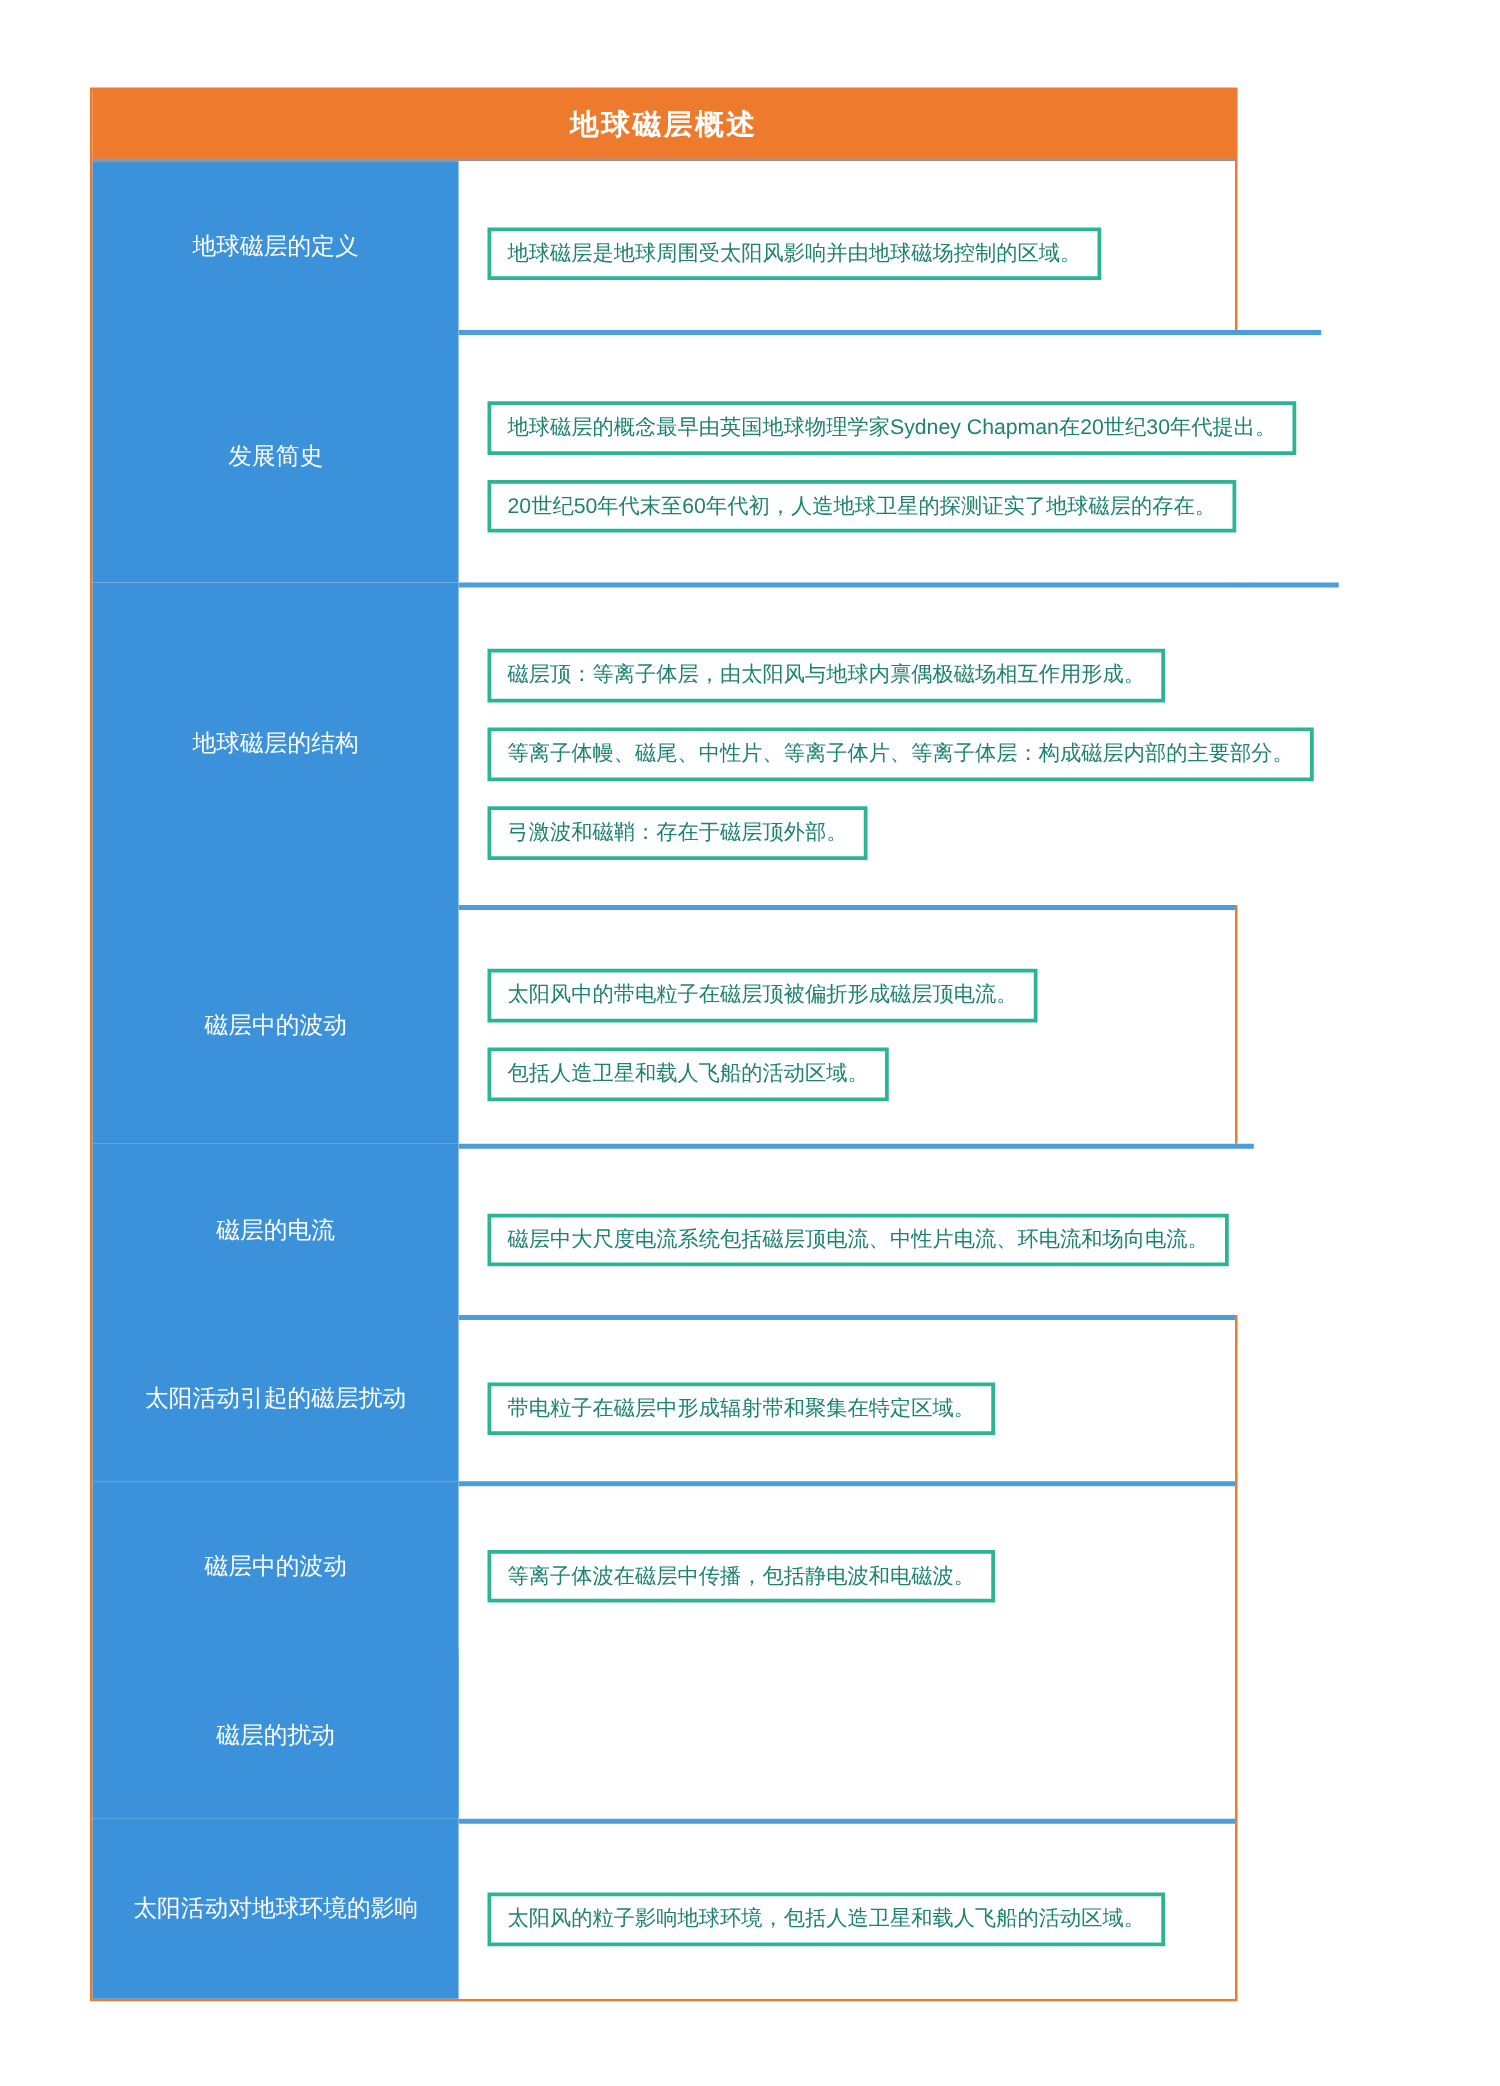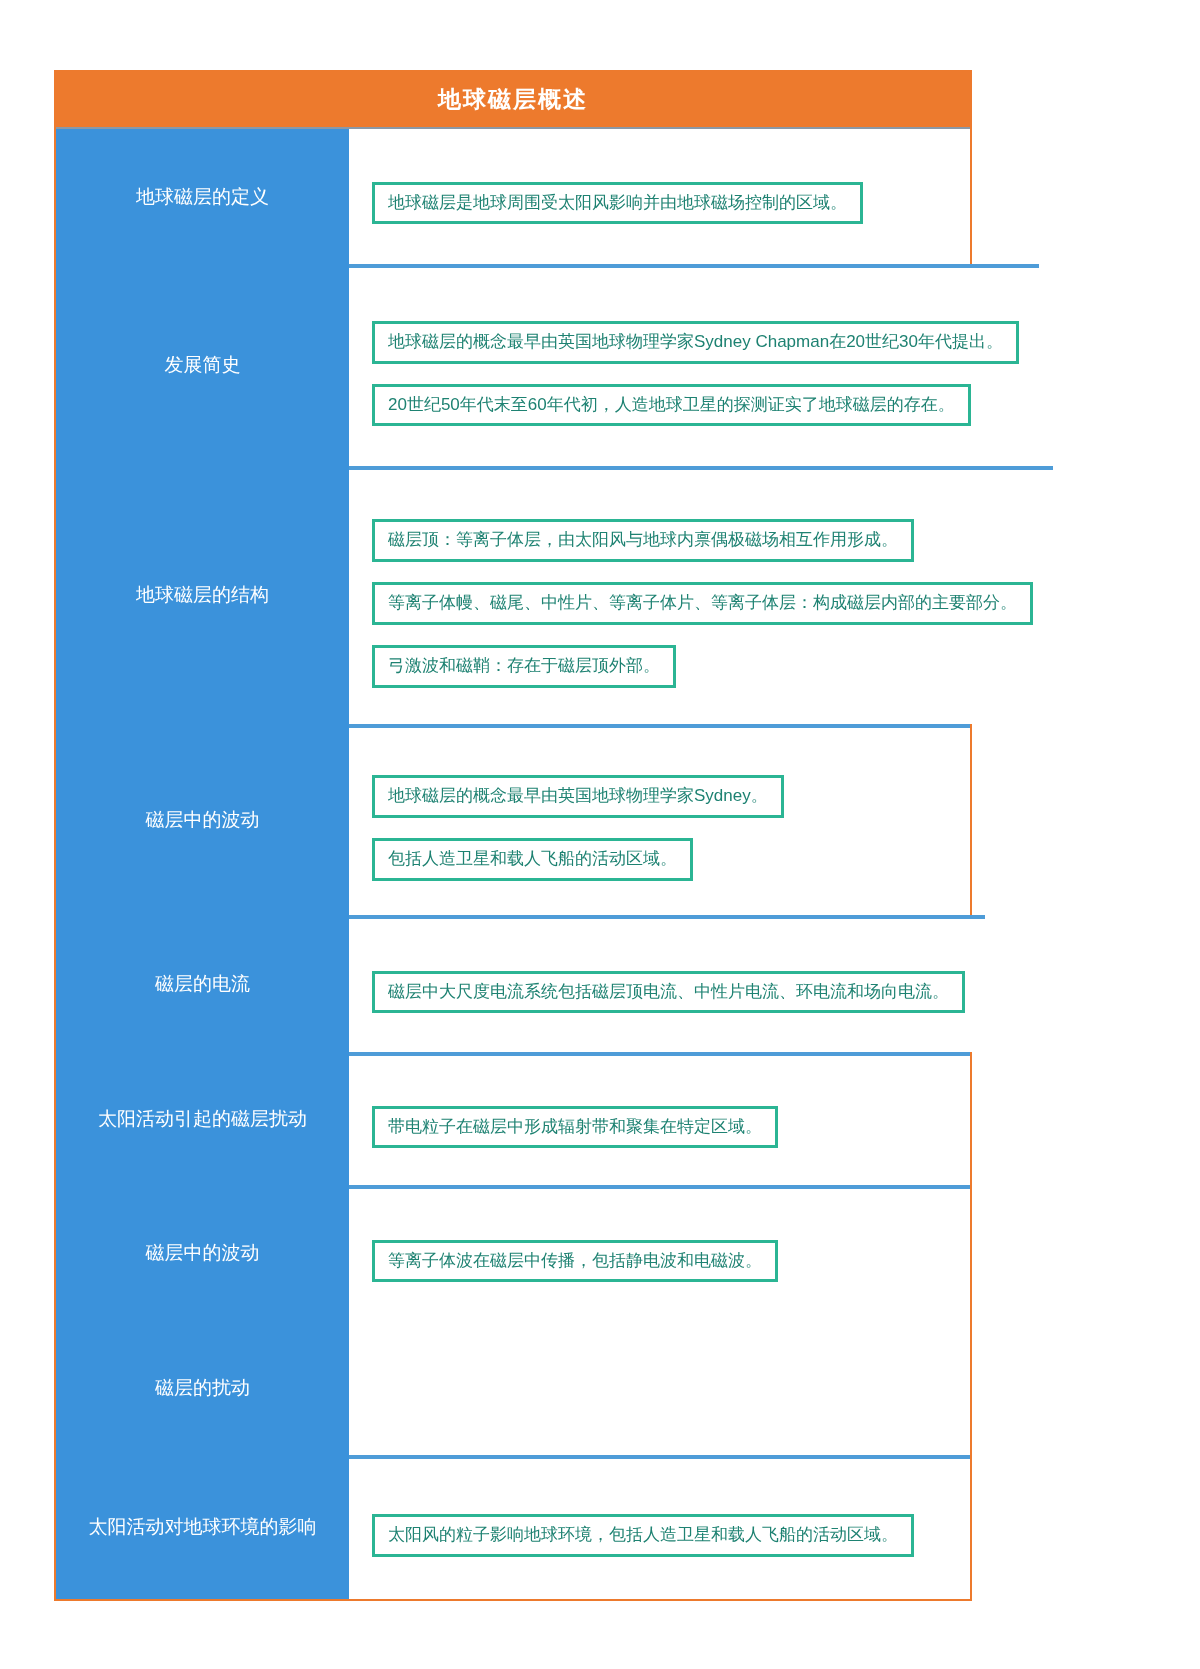--- a/index.html
+++ b/index.html
@@ -10,21 +10,21 @@
     --box-text:#1E8272;
     --table-border:#ED7A2D;
     --header-divider:#8B98A6;
   }
   html,body{margin:0;padding:0;}
   body{
     width:1200px;height:1669px;background:#ffffff;position:relative;
     font-family:"Liberation Sans","DejaVu Sans",sans-serif;
   }
   .board{
-    position:absolute;left:54px;top:70px;width:918px;
+    position:absolute;left:72px;top:70px;width:918px;
     border:2px solid var(--table-border);
     box-sizing:border-box;background:#ffffff;
   }
   .header{
     height:55px;background:var(--header-bg);
     display:flex;align-items:center;justify-content:center;
     border-bottom:2px solid var(--header-divider);
     box-sizing:content-box;
   }
   .title{
@@ -82,21 +82,21 @@
         <div class="label-cell">地球磁层的结构</div>
         <div class="content-cell">
           <div class="box">磁层顶：等离子体层，由太阳风与地球内禀偶极磁场相互作用形成。</div>
           <div class="box">等离子体幔、磁尾、中性片、等离子体片、等离子体层：构成磁层内部的主要部分。</div>
           <div class="box">弓激波和磁鞘：存在于磁层顶外部。</div>
         </div>
       </div>
       <div class="row" style="height: 191px;">
         <div class="label-cell">磁层中的波动</div>
         <div class="content-cell">
-          <div class="box">地球磁层的概念最早由英国地球物理学家Sydney。</div>
+          <div class="box">太阳风中的带电粒子在磁层顶被偏折形成磁层顶电流。</div>
           <div class="box">包括人造卫星和载人飞船的活动区域。</div>
         </div>
       </div>
       <div class="row" style="height: 137px;">
         <div class="label-cell">磁层的电流</div>
         <div class="content-cell">
           <div class="box">磁层中大尺度电流系统包括磁层顶电流、中性片电流、环电流和场向电流。</div>
         </div>
       </div>
       <div class="row" style="height: 133px;">

